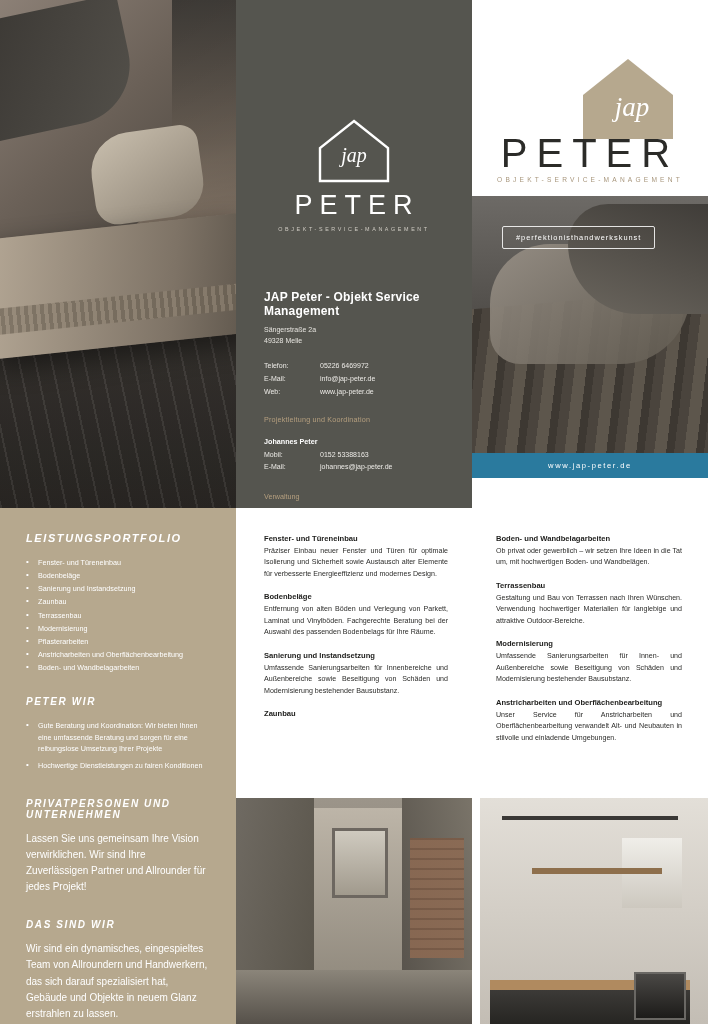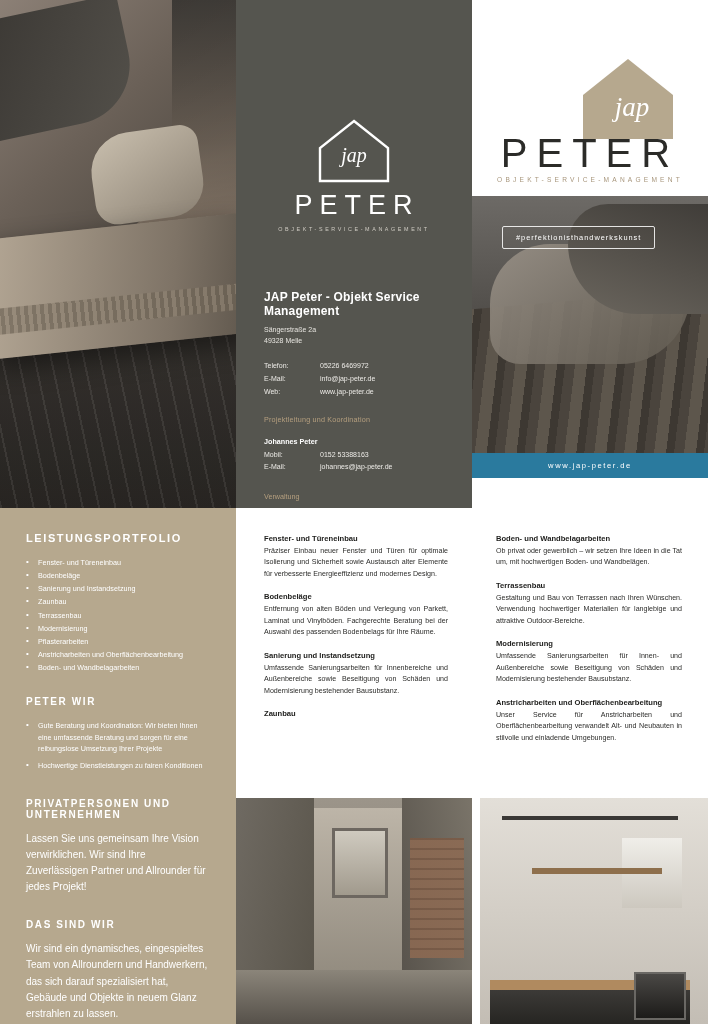--- a/index.html
+++ b/index.html
@@ -140,21 +140,21 @@
     font-size: 7.6px; letter-spacing: 1.6px;
   }
 
   
   .lower { position: absolute; left: 0; top: 508px; width: 708px; height: 516px; }
 
   .col-left {
     position: absolute; left: 0; top: 0; width: 236px; height: 516px;
     background: #b6a88e; color: #ffffff; padding: 24px 26px 0 26px;
   }
-  .lh { font-size: 11px; font-weight: bold; letter-spacing: 1.6px; }
+  .lh { font-size: 11px; font-weight: bold; letter-spacing: 1.6px; font-style: italic; }
   .lh.small { font-size: 10px; }
   ul.bullets { list-style: none; margin-top: 13px; }
   ul.bullets li {
     position: relative; padding-left: 12px; font-size: 7.2px;
     line-height: 1.62; margin-bottom: 1.5px;
   }
   ul.bullets li:before {
     content: "•"; position: absolute; left: 0; top: -1px; font-size: 8px;
   }
   .lh2 { margin-top: 22px; }

